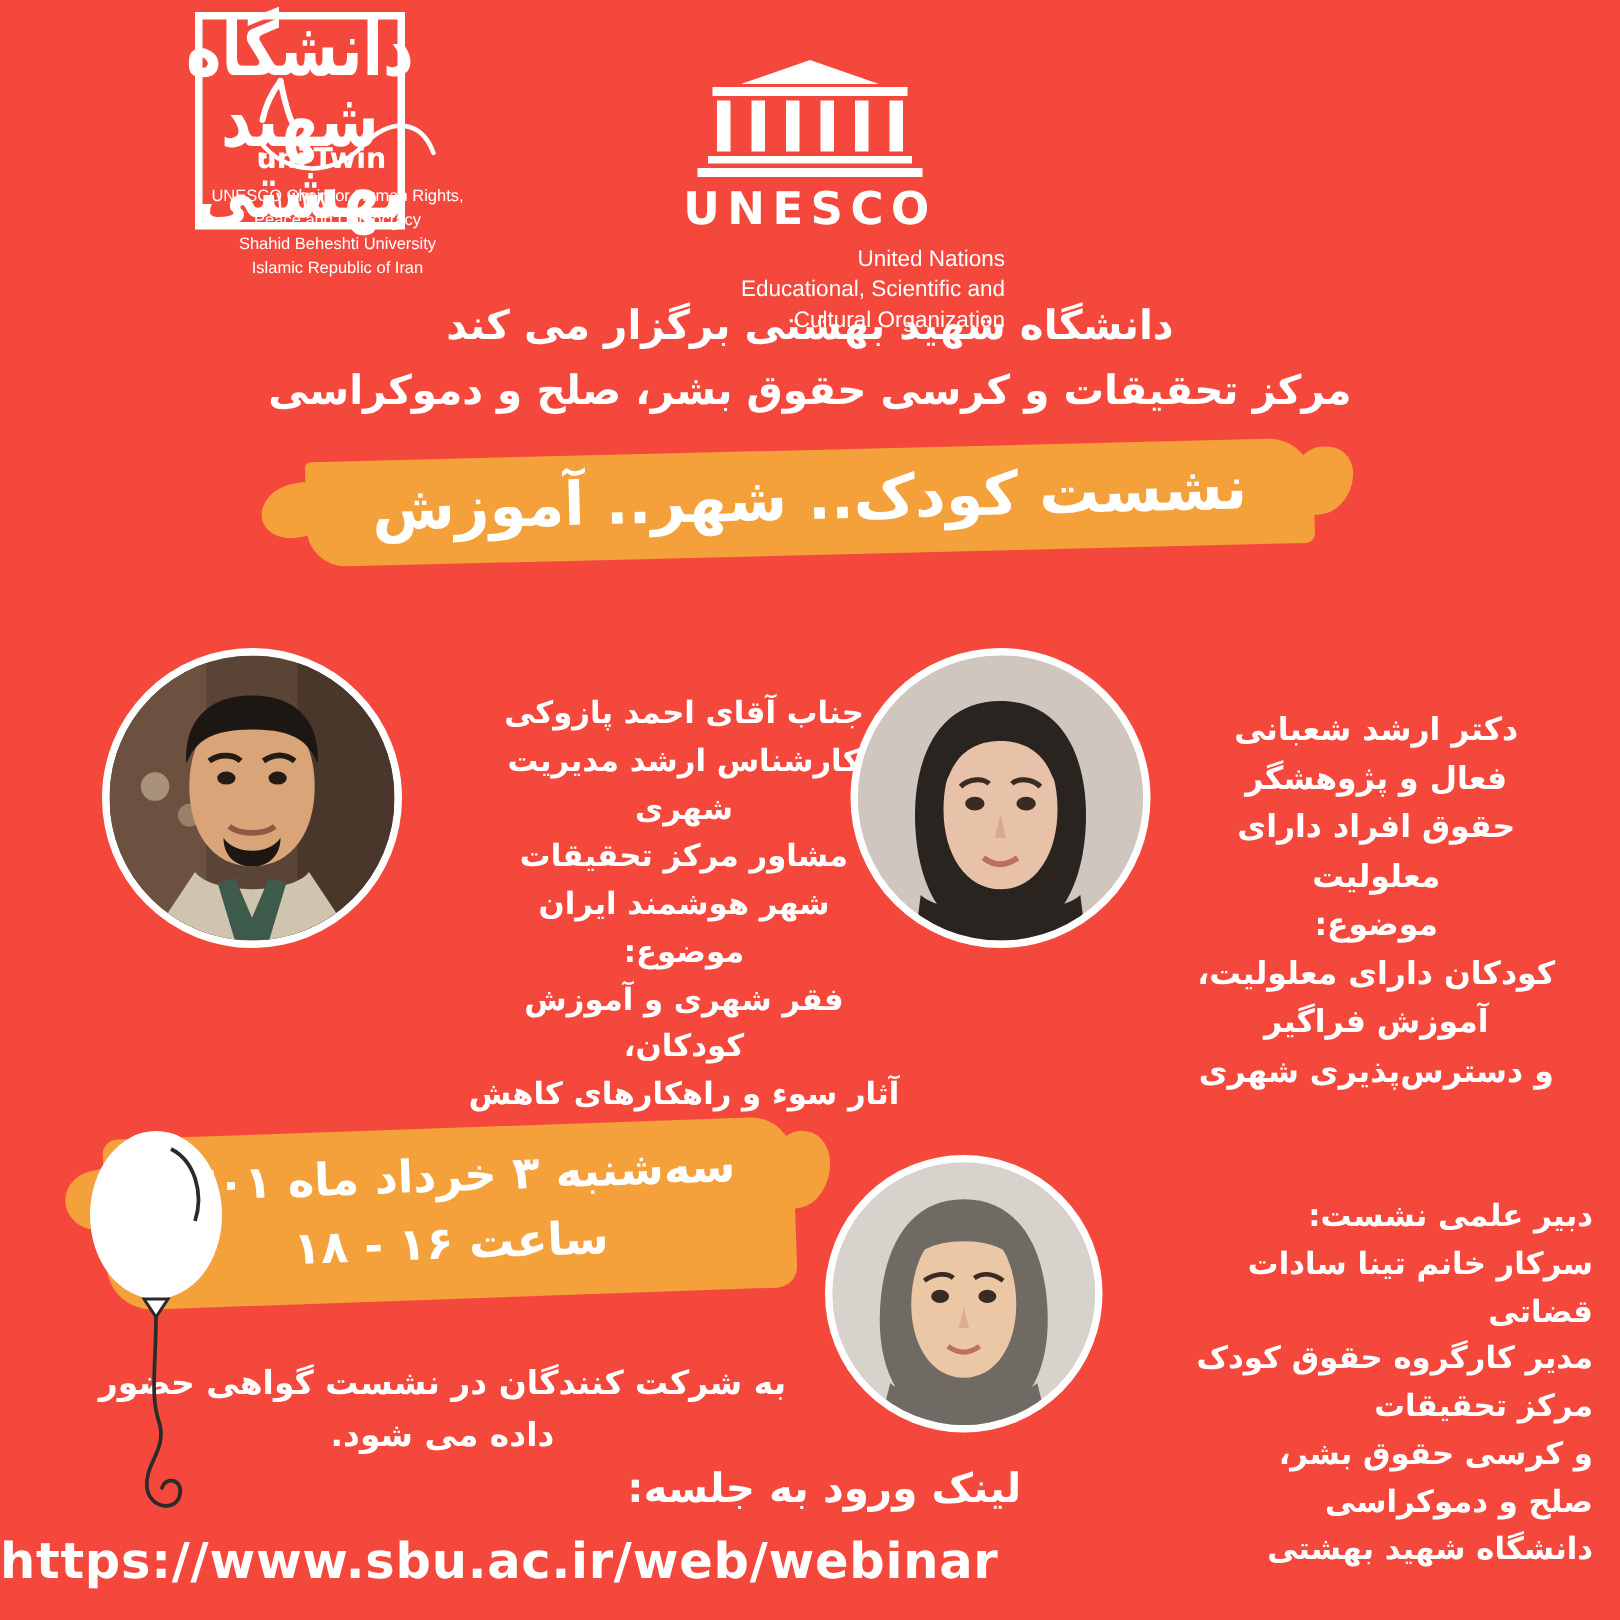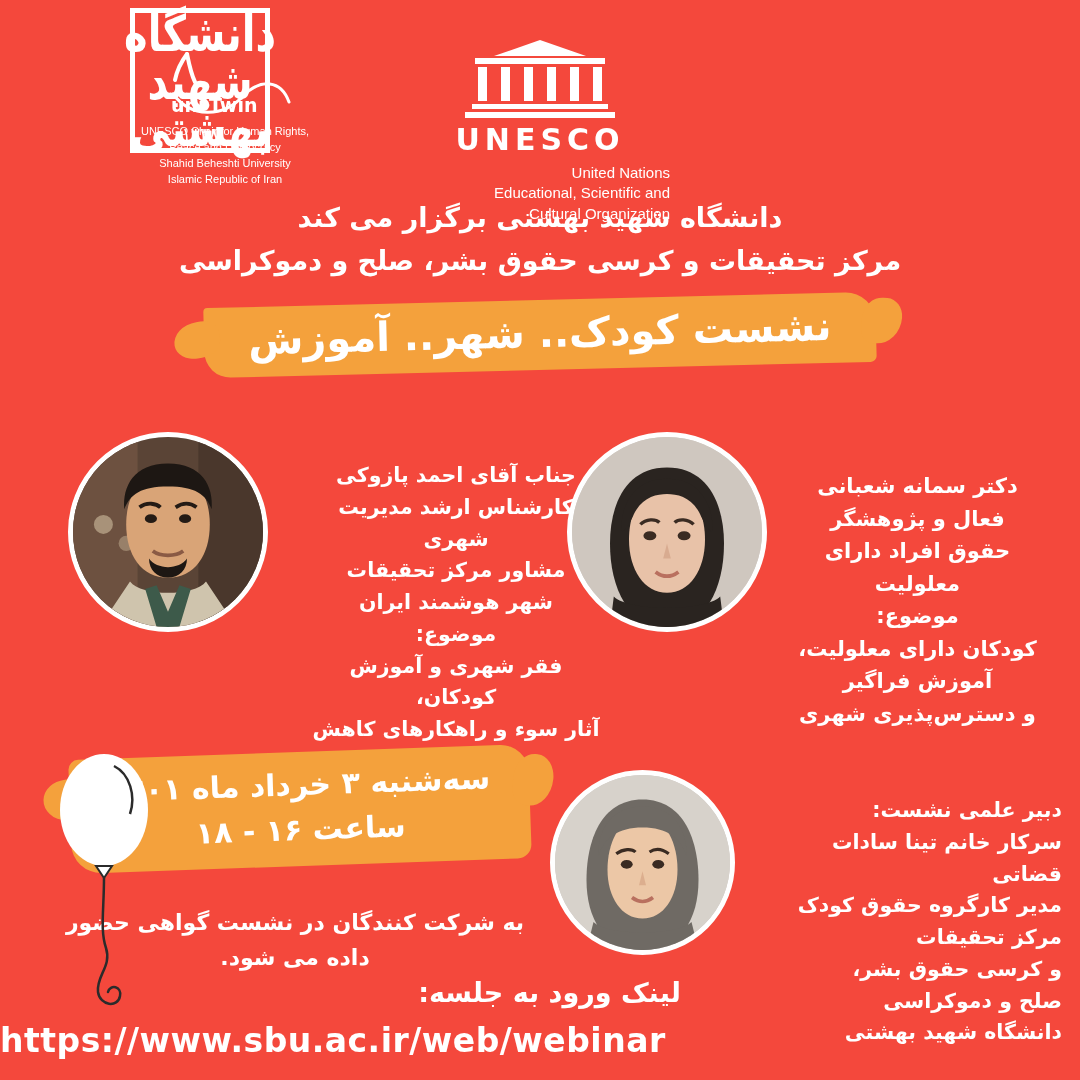--- a/index.html
+++ b/index.html
@@ -264,21 +264,21 @@
       <path d="M50 22 C66 22 74 34 74 48 C74 52 71 48 68 42 C64 32 56 30 50 30 C44 30 36 32 32 42 C29 48 26 52 26 48 C26 34 34 22 50 22 Z" fill="#2a2420"></path>
       <ellipse cx="41" cy="52" rx="3.4" ry="2.4" fill="#3a2b22"></ellipse>
       <ellipse cx="59" cy="52" rx="3.4" ry="2.4" fill="#3a2b22"></ellipse>
       <path d="M36 46 C39 43 44 43 46 45" stroke="#3a2b22" stroke-width="1.8" fill="none"></path>
       <path d="M54 45 C56 43 61 43 64 46" stroke="#3a2b22" stroke-width="1.8" fill="none"></path>
       <path d="M50 56 L48 64 L52 64 Z" fill="#d8ab90"></path>
       <path d="M44 71 C48 74 52 74 56 71" stroke="#b9705f" stroke-width="2" fill="none"></path>
       <path d="M22 84 C30 92 70 92 78 84 L80 100 L20 100 Z" fill="#2a2420"></path>
     </svg>
   </div>
-  <div class="blk sp1-text" style="white-space: pre-line;">دکتر سمانه شعبانی
+  <div class="blk sp1-text" style="white-space: pre-line;">دکتر ارشد شعبانی
 فعال و پژوهشگر
 حقوق افراد دارای معلولیت
 موضوع:
 کودکان دارای معلولیت،
 آموزش فراگیر
 و دسترس‌پذیری شهری</div>
 
   <div class="avatar sp2-photo">
     <svg class="face" viewBox="0 0 100 100" xmlns="http://www.w3.org/2000/svg">
       <rect width="100" height="100" fill="#5a4436"></rect>

